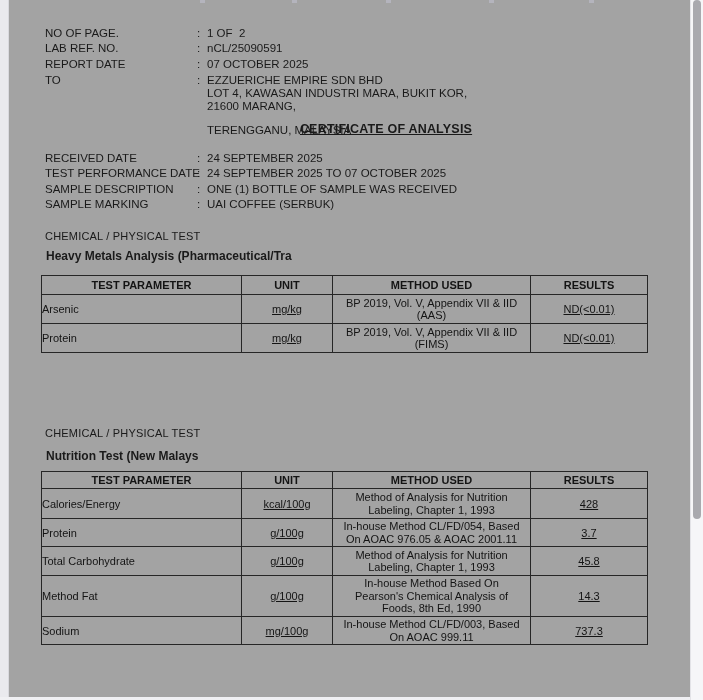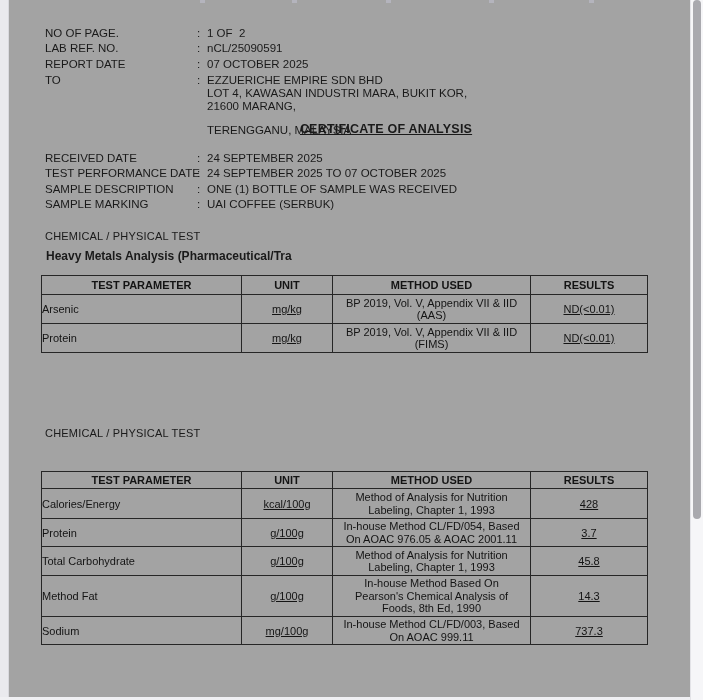--- a/index.html
+++ b/index.html
@@ -105,20 +105,21 @@
       <td>
             <div class="mline">BP 2019, Vol. V, Appendix VII &amp; IID</div>
             <div class="mline">(FIMS)</div>
           </td>
       <td class="center">ND(&lt;0.01)</td>
     </tr>
   </tbody>
     </table>
 
   <div class="sec-head" style="top:427px">CHEMICAL / PHYSICAL TEST</div>
+  <div class="sub-head clip2" style="top:449px">Nutrition Test (New Malays</div>
 
   <table class="coa" id="table2">
     <colgroup>
         <col style="width:200px">
         <col style="width:91px">
         <col style="width:198px">
         <col style="width:117px">
       </colgroup>
     <tbody>
         <tr class="hdr2">

